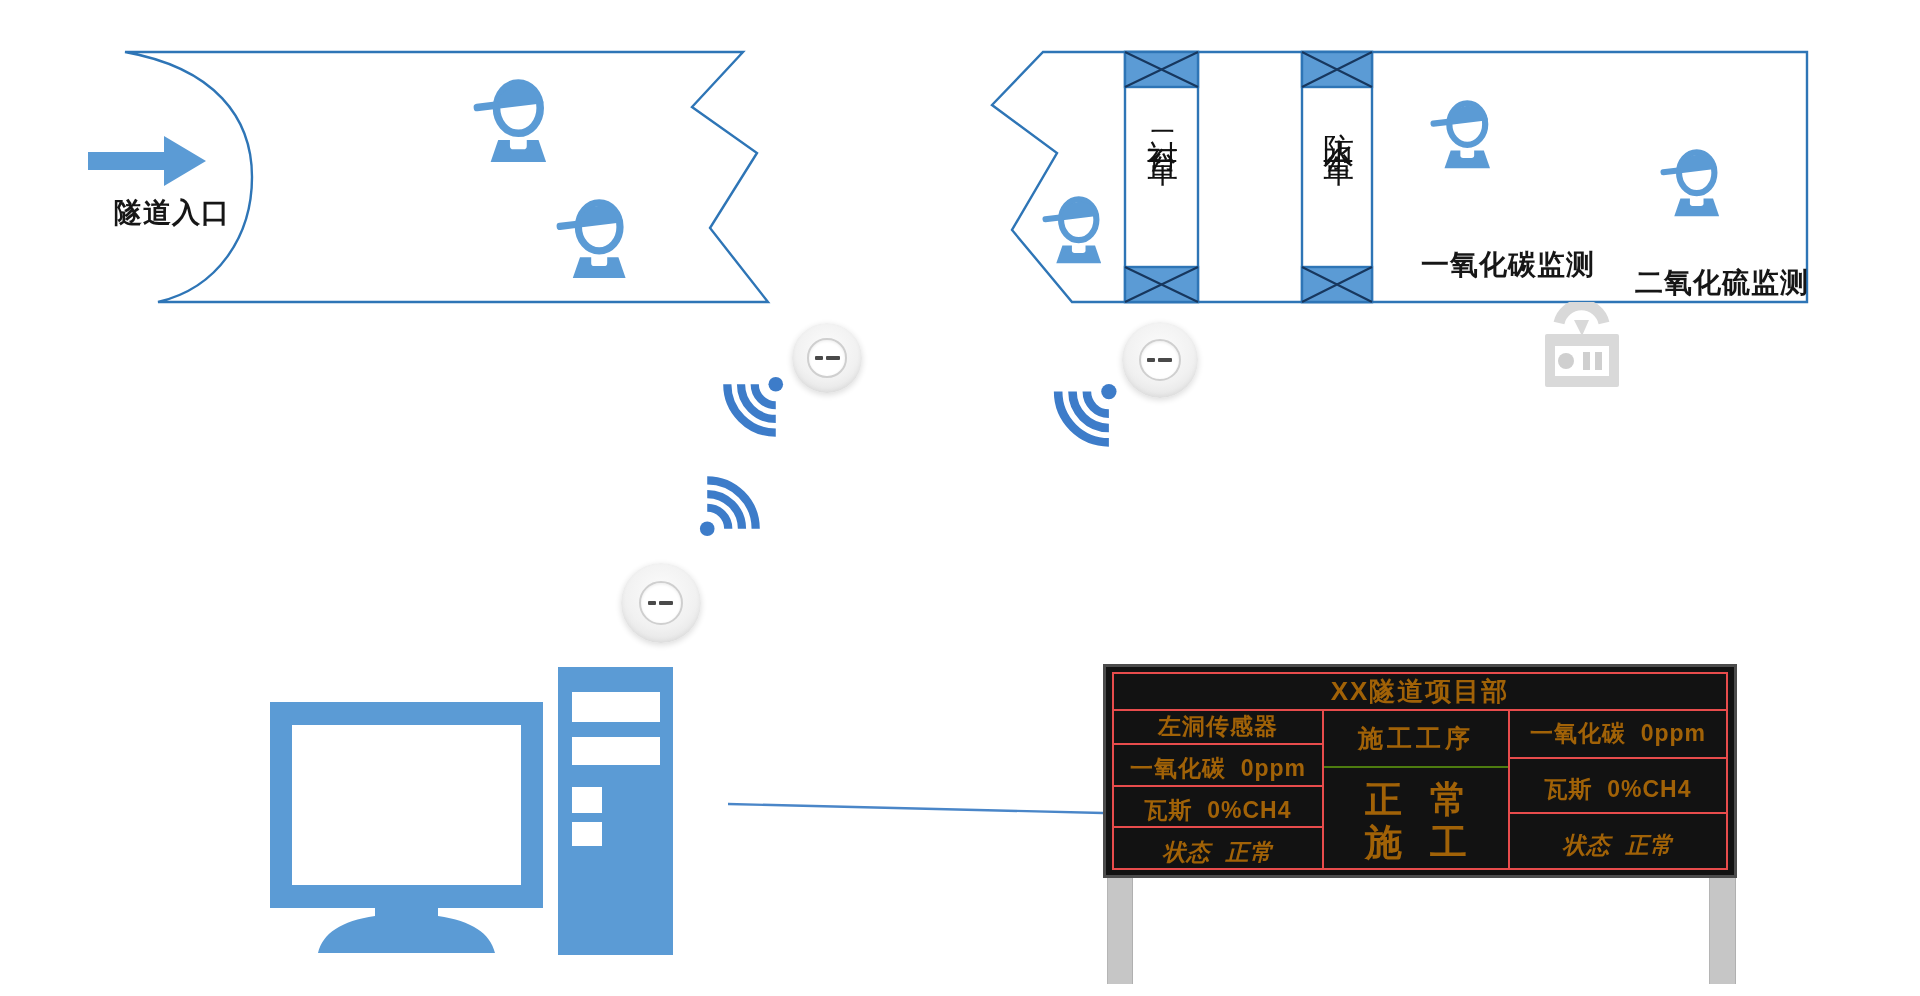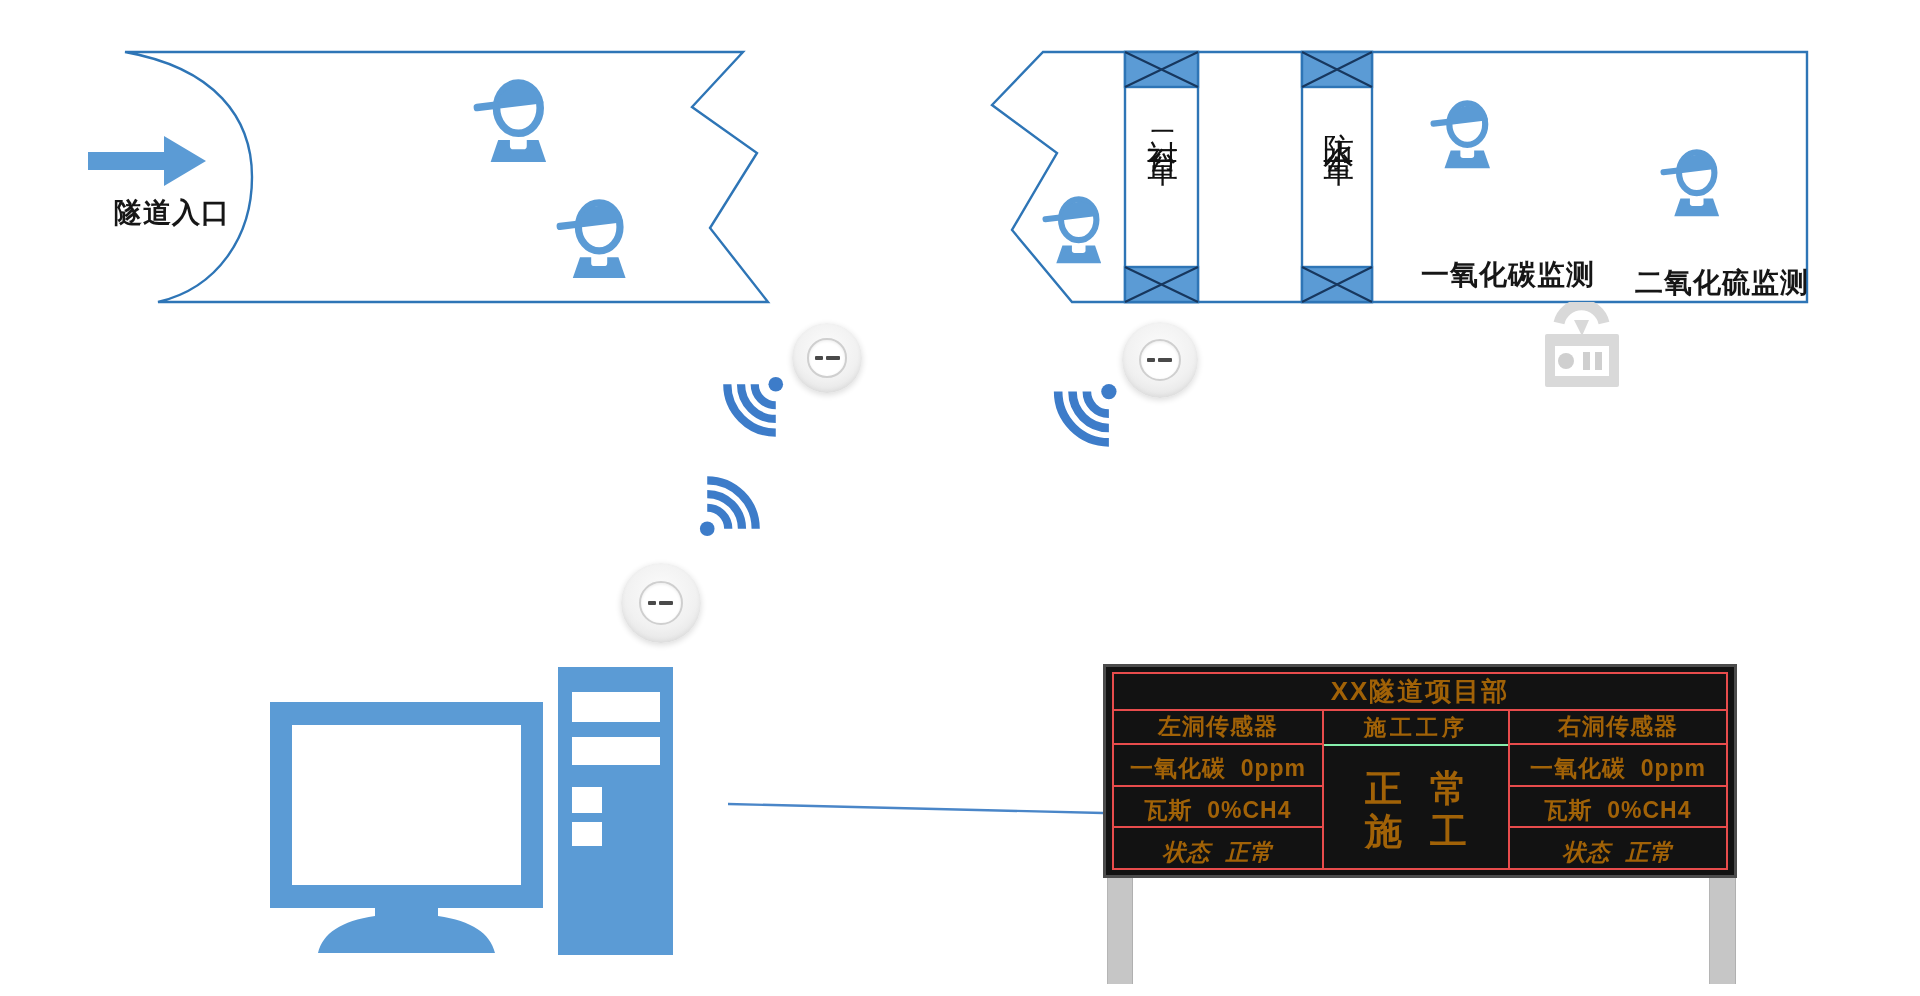--- a/index.html
+++ b/index.html
@@ -60,22 +60,22 @@
   .b-col.left  { width: 210px; border-right: 2px solid #e84c4c; }
   .b-col.mid   { width: 186px; border-right: 2px solid #e84c4c; }
   .b-col.right { flex: 1; }
   .b-row {
     flex: 1; display: flex; align-items: center; justify-content: center;
     font-size: 23px; white-space: pre; border-bottom: 2px solid #e84c4c;
     letter-spacing: 1px;
   }
   .b-row:last-child { border-bottom: none; font-style: italic; }
   .b-mid-header {
-    height: 35px; border-bottom: 2px solid #86efac; display: flex;
-    align-items: center; justify-content: center; font-size: 22px;
+    height: 57px; border-bottom: 2px solid #4d7c0f; display: flex;
+    align-items: center; justify-content: center; font-size: 25px;
     letter-spacing: 4px; white-space: pre;
   }
   .b-status {
     flex: 1; display: flex; flex-direction: column; align-items: center;
     justify-content: center; gap: 2px;
   }
   .b-status-line {
     width: 102px; display: flex; justify-content: space-between;
     font-size: 37px; line-height: 1.1; letter-spacing: 0;
   }
@@ -149,21 +149,21 @@
   <svg class="abs" style="left:1430px;top:87px" width="69" height="84">
       <use href="#sym-worker"></use>
     </svg>
   <svg class="abs" style="left:1660px;top:137px" width="68" height="81">
       <use href="#sym-worker"></use>
     </svg>
 
   <div class="v-label" style="left:1141px;top:108px">二衬台车</div>
   <div class="v-label" style="left:1317px;top:108px">防水台车</div>
 
-  <div class="black-label" style="left:1393px;top:256px">一氧化碳监测</div>
+  <div class="black-label" style="left:1393px;top:246px">一氧化碳监测</div>
   <div class="black-label" style="left:1607px;top:264px">二氧化硫监测</div>
 
   <svg class="abs" style="left:1543px;top:302px" width="78" height="88" viewBox="0 0 78 88">
     <path d="M16 21 A23 23 0 0 1 61 21" fill="none" stroke="#d9d9d9" stroke-width="11"></path>
     <polygon points="31,18 46,18 39,34" fill="#d9d9d9"></polygon>
     <rect x="2" y="32" width="74" height="53" rx="2" fill="#d9d9d9"></rect>
     <rect x="12" y="44" width="54" height="30" fill="#ffffff"></rect>
     <circle cx="23" cy="59" r="8" fill="#cfcfcf"></circle>
     <rect x="40" y="50" width="7" height="18" fill="#cfcfcf"></rect>
     <rect x="52" y="50" width="7" height="18" fill="#cfcfcf"></rect>
@@ -236,21 +236,20 @@
             <div class="b-status-line">
               <span style="width:100%;display:flex;justify-content:space-between">
                   <i style="font-style:normal">施</i>
                   <i style="font-style:normal">工</i>
                 </span>
             </div>
           </div>
         </div>
 
         <div class="b-col right">
-          <div class="b-row">右洞传感器</div>
           <div class="b-row">一氧化碳  0ppm</div>
           <div class="b-row">瓦斯  0%CH4</div>
           <div class="b-row">状态  正常</div>
         </div>
 
       </div>
     </div>
   </div>
 
 </div>

